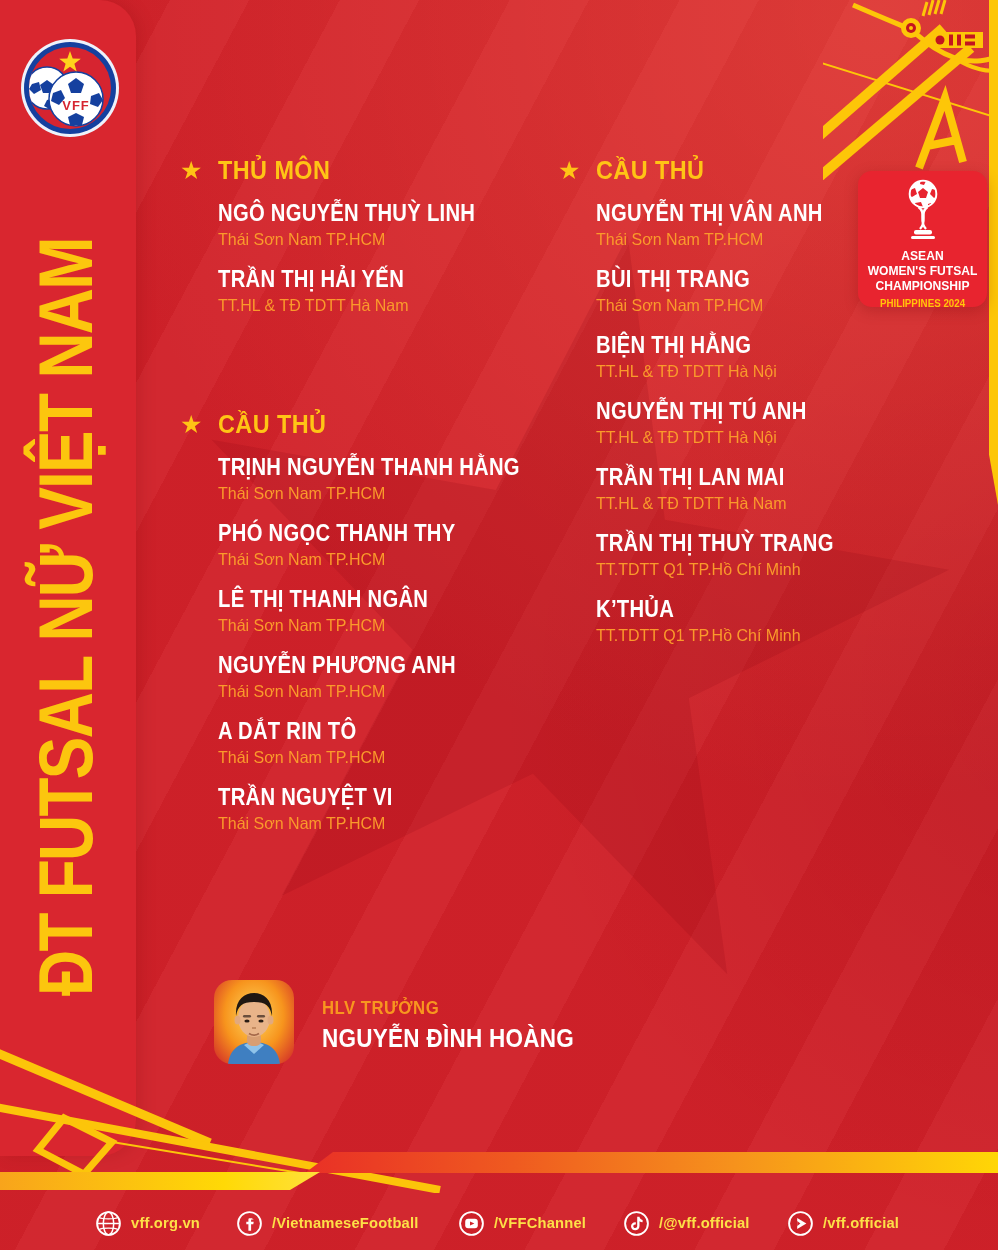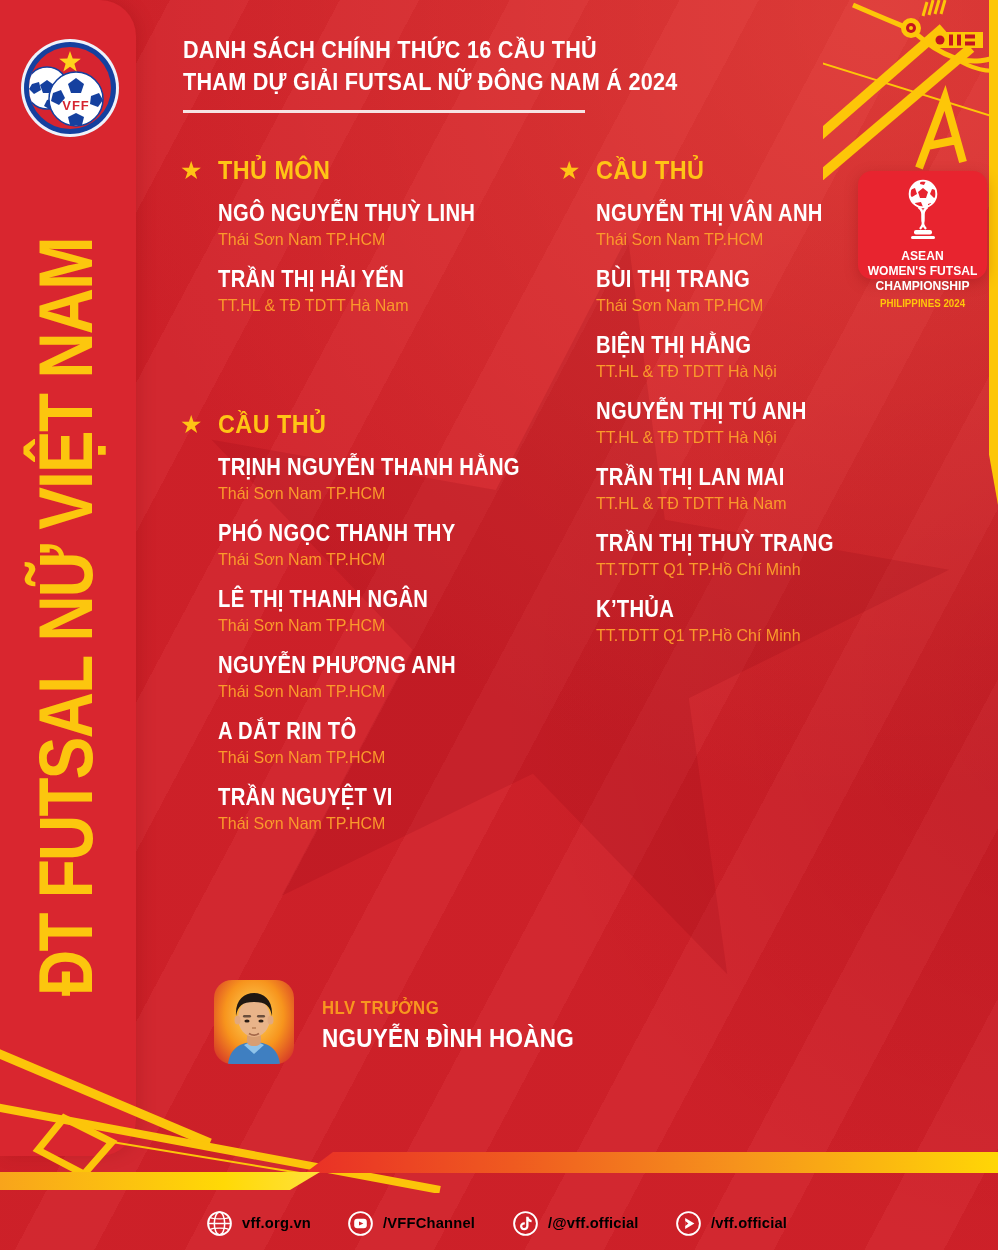--- a/index.html
+++ b/index.html
@@ -28,21 +28,21 @@
     transform:translate(-50%,-50%) rotate(-90deg);}
   .sidebar-vertical span{display:block;white-space:nowrap;text-align:center;
     transform:scaleX(.84);transform-origin:center;
     font-size:76px;font-weight:bold;letter-spacing:-2px;color:#fcc60e;line-height:86px;}
   
   .header{position:absolute;left:183px;top:34px;z-index:3;}
   .title-line{display:block;white-space:nowrap;transform:scaleX(.9);transform-origin:left;
     font-size:24px;font-weight:bold;color:#ffffff;letter-spacing:.3px;line-height:32px;}
   .title-underline{width:402px;height:3px;background:#f6e3e3;margin-top:12px;}
   
-  .badge{position:absolute;left:858px;top:171px;width:129px;height:108px;z-index:3;
+  .badge{position:absolute;left:858px;top:171px;width:129px;height:136px;z-index:3;
     background:#e8242f;border-radius:14px;text-align:center;
     box-shadow:0 4px 14px rgba(110,0,8,.25);}
   .badge .trophy{margin-top:7px;}
   .badge-line{display:block;white-space:nowrap;transform:scaleX(.93);transform-origin:center;
     font-size:13px;font-weight:bold;color:#fff;line-height:15px;}
   .badge-line.year{font-size:10.5px;color:#ffc60a;line-height:14px;margin-top:3px;}
   .right-sliver{position:absolute;right:0;top:0;width:9px;height:505px;z-index:2;background:#fdc608;
     clip-path:polygon(0 0,100% 0,100% 100%,0 90%);}
   
   .col{position:absolute;top:155px;z-index:3;}
@@ -70,21 +70,21 @@
   
   .ribbon-thin{position:absolute;left:305px;right:0;top:1152px;height:21px;z-index:2;
     background:linear-gradient(90deg,#e93026 0%,#ef5a20 30%,#f6921c 62%,#ffd606 100%);
     clip-path:polygon(28px 0,100% 0,100% 100%,0 100%);}
   .ribbon-thick{position:absolute;left:0;top:1172px;width:320px;height:18px;z-index:2;
     background:linear-gradient(90deg,#f8a41b 0%,#ffd906 70%,#ffe13a 100%);
     clip-path:polygon(0 0,100% 0,calc(100% - 30px) 100%,0 100%);}
   
   .footer{position:absolute;left:0;right:0;top:1198px;height:50px;z-index:3;
     display:flex;justify-content:center;align-items:center;gap:32px;}
-  .social{display:flex;align-items:center;gap:9px;color:#000000;}
+  .social{display:flex;align-items:center;gap:9px;color:#fde047;}
   .social-label{display:inline-block;white-space:nowrap;transform:scaleX(.95);transform-origin:left;
     font-size:15.5px;font-weight:bold;letter-spacing:.2px;}
   
   .corner-decor{position:absolute;right:0;top:0;width:175px;height:180px;z-index:2;pointer-events:none;}
   .bottomleft-decor{position:absolute;left:0;top:1038px;width:460px;height:155px;z-index:2;pointer-events:none;}
 </style>
 </head>
 <body>
 
 <div class="poster">
@@ -146,25 +146,20 @@
     <rect x="108" y="32" width="52" height="16" fill="#fdc608"></rect>
     <circle cx="117" cy="40" r="4.5" fill="#c41420"></circle>
     <rect x="126" y="34.5" width="4" height="11" fill="#c41420"></rect>
     <rect x="134" y="34.5" width="4" height="11" fill="#c41420"></rect>
     <rect x="142" y="34.5" width="10" height="4" fill="#c41420"></rect>
     <rect x="142" y="41.5" width="10" height="4" fill="#c41420"></rect>
     <path d="M96,168 L122,98 L140,162 M104,146 L134,140" stroke="#fdc608" stroke-width="8" fill="none"></path>
   </svg>
   <div class="right-sliver"></div>
 
-  <header class="header">
-    <span class="title-line">DANH SÁCH CHÍNH THỨC 16 CẦU THỦ</span>
-    <span class="title-line">THAM DỰ GIẢI FUTSAL NỮ ĐÔNG NAM Á 2024</span>
-    <div class="title-underline"></div>
-  </header>
 
   <div class="badge">
     <svg class="trophy" viewBox="0 0 70 66" width="70" height="66">
       <defs>
           <clipPath id="ballClip">
             <circle cx="35" cy="16" r="12.5"></circle>
           </clipPath>
         </defs>
       <circle cx="35" cy="16" r="13.5" fill="#ffffff"></circle>
       <g clip-path="url(#ballClip)" fill="#e8242f">
@@ -338,20 +333,27 @@
         <circle cx="13.5" cy="13.5" r="11.4" fill="none" stroke="#fff" stroke-width="1.9"></circle>
         <ellipse cx="13.5" cy="13.5" rx="5.2" ry="11.4" fill="none" stroke="#fff" stroke-width="1.5"></ellipse>
         <line x1="2.4" y1="13.5" x2="24.6" y2="13.5" stroke="#fff" stroke-width="1.5"></line>
         <path d="M4.2,7.5 C7,9.3 20,9.3 22.8,7.5 M4.2,19.5 C7,17.7 20,17.7 22.8,19.5" fill="none" stroke="#fff" stroke-width="1.3"></path>
       </svg>
       <span class="social-label">vff.org.vn</span>
     </div>
     <div class="social">
       <svg width="27" height="27" viewBox="0 0 27 27">
         <circle cx="13.5" cy="13.5" r="11.4" fill="none" stroke="#fff" stroke-width="1.9"></circle>
+        <path d="M15.8,8.2 h-2.1 c-0.8,0 -1.3,0.5 -1.3,1.4 v2.1 h-2.1 v2.6 h2.1 v6.4 h2.7 v-6.4 h2.2 l0.4,-2.6 h-2.6 v-1.5 c0,-0.4 0.2,-0.6 0.6,-0.6 h2.1 Z" fill="#fff"></path>
+      </svg>
+      <span class="social-label">/VietnameseFootball</span>
+    </div>
+    <div class="social">
+      <svg width="27" height="27" viewBox="0 0 27 27">
+        <circle cx="13.5" cy="13.5" r="11.4" fill="none" stroke="#fff" stroke-width="1.9"></circle>
         <rect x="7.2" y="8.8" width="12.6" height="9.4" rx="3" fill="#fff"></rect>
         <polygon points="12,11.4 16.4,13.5 12,15.6" fill="#d1222a"></polygon>
       </svg>
       <span class="social-label">/VFFChannel</span>
     </div>
     <div class="social">
       <svg width="27" height="27" viewBox="0 0 27 27">
         <circle cx="13.5" cy="13.5" r="11.4" fill="none" stroke="#fff" stroke-width="1.9"></circle>
         <path d="M14.2,6.8 h2.3 c0.2,1.7 1.3,2.9 3.1,3.1 v2.3 c-1.2,0 -2.2,-0.4 -3.1,-1 v4.7 c0,2.6 -1.9,4.4 -4.3,4.4 c-2.4,0 -4.2,-1.8 -4.2,-4.1 c0,-2.5 2.2,-4.3 4.8,-4 v2.4 c-1.3,-0.4 -2.5,0.4 -2.5,1.6 c0,1 0.8,1.8 1.9,1.8 c1.2,0 2,-0.8 2,-2.2 Z" fill="#fff"></path>
       </svg>

